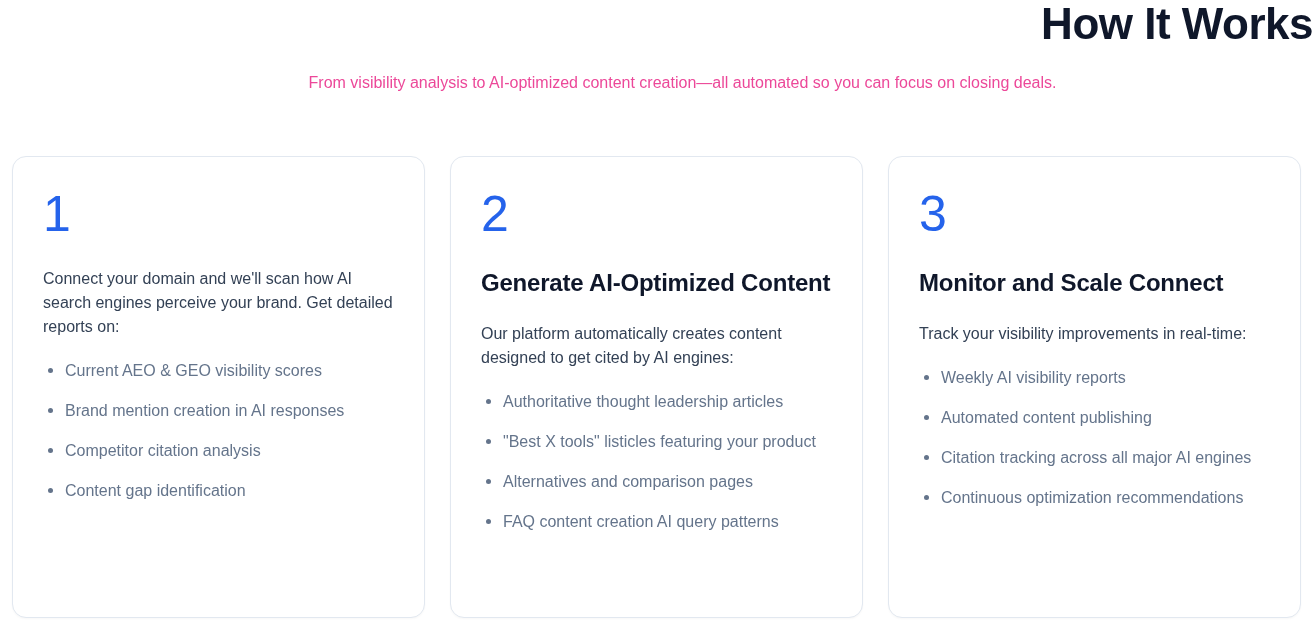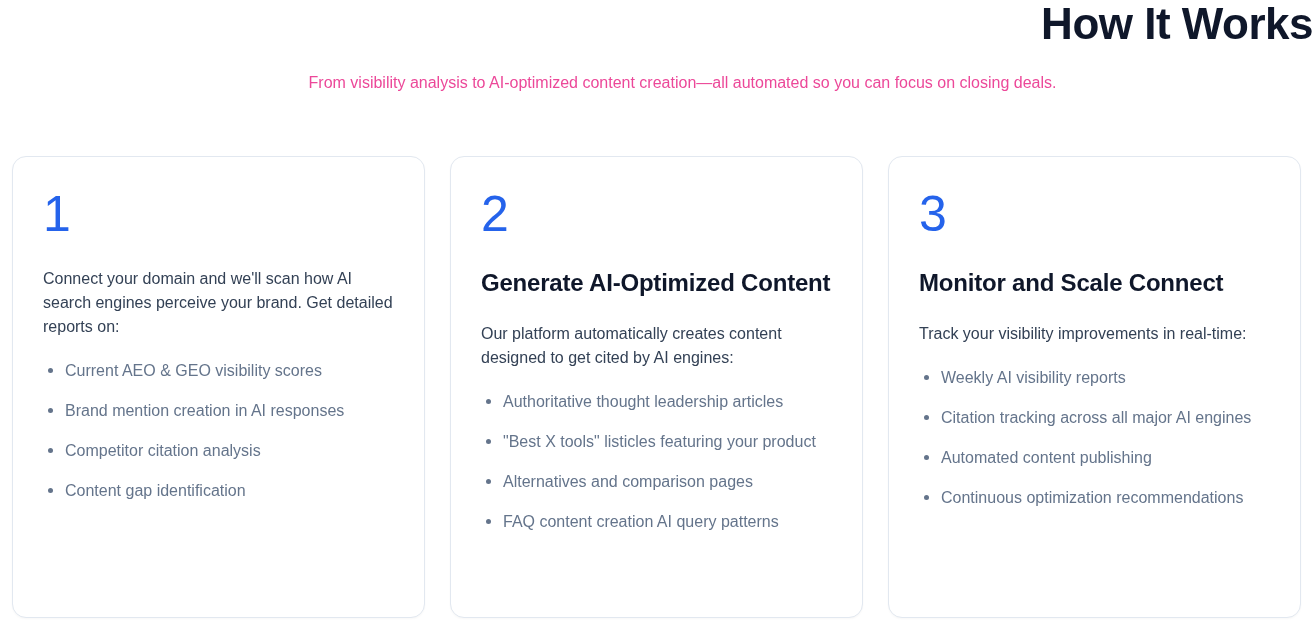--- a/index.html
+++ b/index.html
@@ -118,18 +118,18 @@
         <li>FAQ content creation AI query patterns</li>
       </ul>
   </div>
 
   <div class="card">
     <div class="card-number">3</div>
     <h3 class="card-title">Monitor and Scale Connect</h3>
     <p class="card-desc">Track your visibility improvements in real-time:</p>
     <ul class="card-bullets">
         <li>Weekly AI visibility reports</li>
+        <li>Automated content publishing</li>
         <li>Citation tracking across all major AI engines</li>
-        <li>Automated content publishing</li>
         <li>Continuous optimization recommendations</li>
       </ul>
   </div>
 </div>
 
 </body></html>

